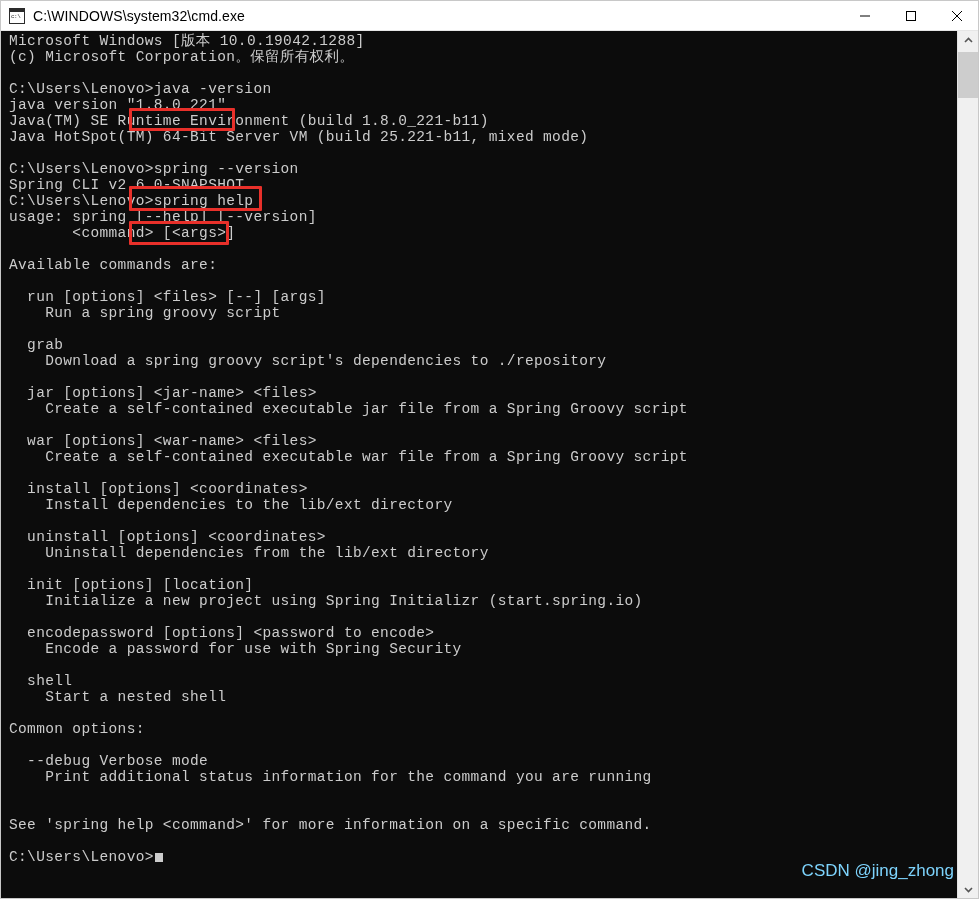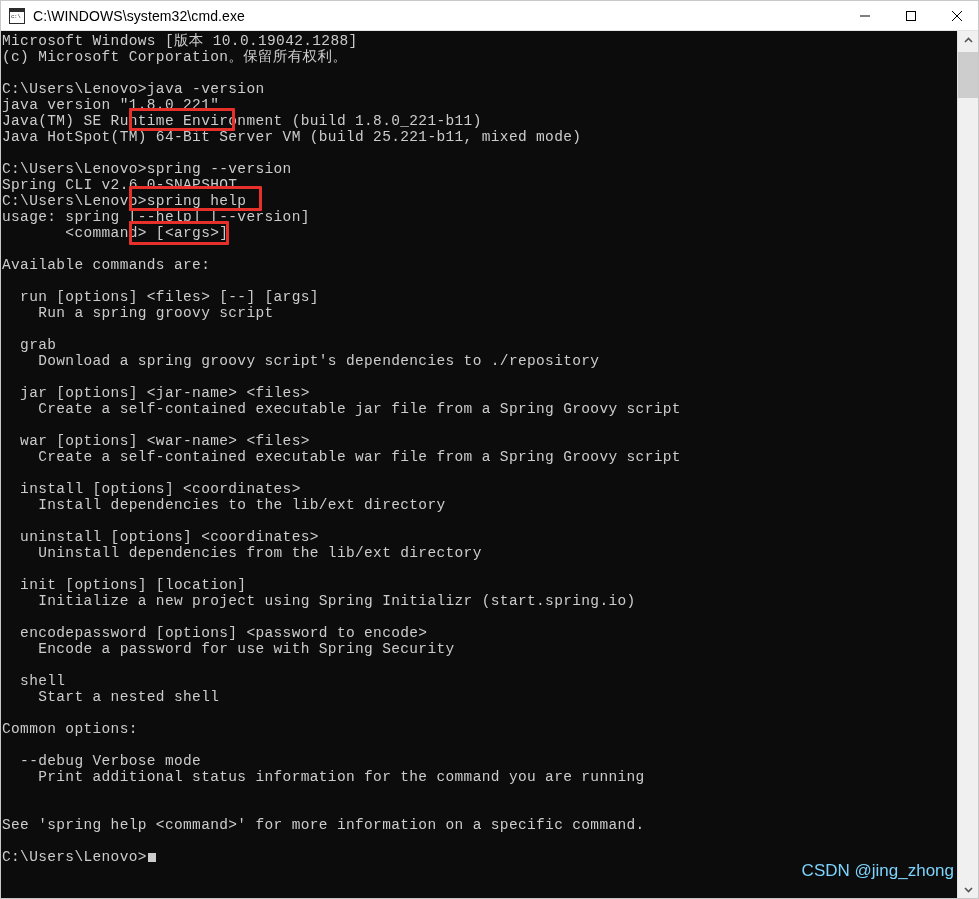--- a/index.html
+++ b/index.html
@@ -108,21 +108,21 @@
     font-size: 14.5px;
     line-height: 16px;
     color: #cccccc;
     white-space: pre;
     letter-spacing: 0.35px;
     padding-top: 2px;
     box-sizing: border-box;
   }
   .term .line {
     height: 16px;
-    padding-left: 1px;
+    padding-left: 8px;
   }
   .cursor {
     display: inline-block;
     width: 8px;
     height: 9px;
     background: #cccccc;
     vertical-align: -1px;
     margin-left: 1px;
   }
 

